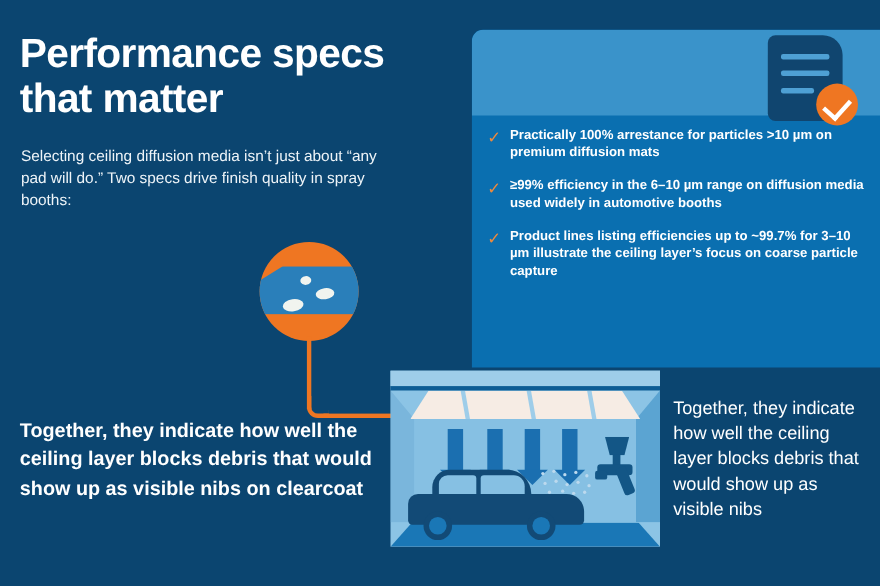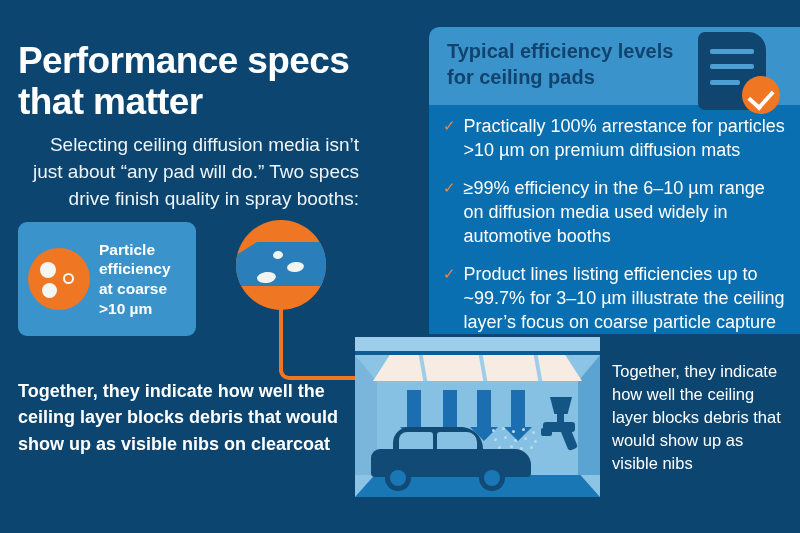--- a/index.html
+++ b/index.html
@@ -9,25 +9,24 @@
     font-family:"Liberation Sans", sans-serif;
     -webkit-font-smoothing:antialiased;
   }
   .stage{position:relative;width:800px;height:533px;background:#0b4570;}
 
   
   .headline{
     position:absolute;left:18px;top:28px;width:380px;
     font-size:37px;line-height:1.12;font-weight:bold;color:#ffffff;
     letter-spacing:-0.6px;
-    margin-top:12px;
   }
   .intro{
     position:absolute;left:19px;top:132px;width:340px;
-    font-size:19px;line-height:1.42;color:#eef4f8;text-align:right;
+    font-size:14px;line-height:1.42;color:#eef4f8;
   }
 
   
   .spec-card{
     position:absolute;left:18px;top:222px;width:178px;height:114px;
     background:#3a93ca;border-radius:9px;
     display:flex;align-items:center;gap:9px;padding:0 10px;box-sizing:border-box;
   }
   .particle-icon{
     position:relative;width:62px;height:62px;flex:0 0 62px;
@@ -78,21 +77,21 @@
     position:absolute;left:0;top:0;width:371px;height:78px;
     background:#3a93ca;border-top-left-radius:10px;
   }
   .panel-title{
     position:absolute;left:18px;top:12px;width:250px;
     font-size:20px;line-height:1.28;font-weight:bold;color:#12436e;
   }
   .bullets{position:absolute;left:14px;top:88px;width:345px;}
   .bullet{display:flex;gap:8px;margin-bottom:14px;}
   .check{color:#ef8a3c;font-size:15px;line-height:1.35;flex:0 0 auto;padding-top:1px;}
-  .bullet-text{font-size:18px;line-height:1.33;color:#ffffff;font-weight:400;}
+  .bullet-text{font-size:12px;line-height:1.33;color:#ffffff;font-weight:700;}
 
   
   .doc-icon{position:absolute;left:698px;top:32px;width:78px;height:82px;}
   .doc-sheet{
     position:absolute;left:0;top:0;width:68px;height:78px;background:#10456f;
     border-radius:7px;border-top-right-radius:18px;
   }
   .doc-sheet span{position:absolute;left:12px;height:5px;border-radius:2px;background:#4ea0d4;display:block;}
   .dl1{top:17px;width:44px;}
   .dl2{top:32px;width:44px;}
@@ -151,49 +150,36 @@
 </style>
 </head>
 <body>
 
 <div class="stage">
 
   <div class="headline" style="white-space: pre-line;">Performance specs
 that matter</div>
   <div class="intro">Selecting ceiling diffusion media isn’t just about “any pad will do.” Two specs drive finish quality in spray booths:</div>
 
-  <div class="spec-card">
-    <div class="particle-icon">
-      <i class="p1"></i>
-      <i class="p2"></i>
-      <i class="p3"></i>
-    </div>
-    <div class="spec-card-text" style="white-space: pre-line;">Particle
-efficiency
-at coarse
-&gt;10 µm</div>
-  </div>
 
   <div class="nib-badge">
     <div class="nib-band"></div>
     <em class="n1"></em>
     <em class="n2"></em>
     <em class="n3"></em>
   </div>
 
   <div class="conn-v"></div>
   <div class="conn-elbow"></div>
   <div class="conn-h"></div>
 
   <div class="bottom-left-text">Together, they indicate how well the ceiling layer blocks debris that would show up as visible nibs on clearcoat</div>
 
   <div class="panel">
     <div class="panel-head"></div>
-    <div class="panel-title" style="white-space: pre-line;">Typical efficiency levels
-for ceiling pads</div>
     <div class="bullets">
       <div class="bullet">
         <span class="check">✓</span>
         <span class="bullet-text">Practically 100% arrestance for particles &gt;10 µm on premium diffusion mats</span>
       </div>
       <div class="bullet">
         <span class="check">✓</span>
         <span class="bullet-text">≥99% efficiency in the 6–10 µm range on diffusion media used widely in automotive booths</span>
       </div>
       <div class="bullet">

